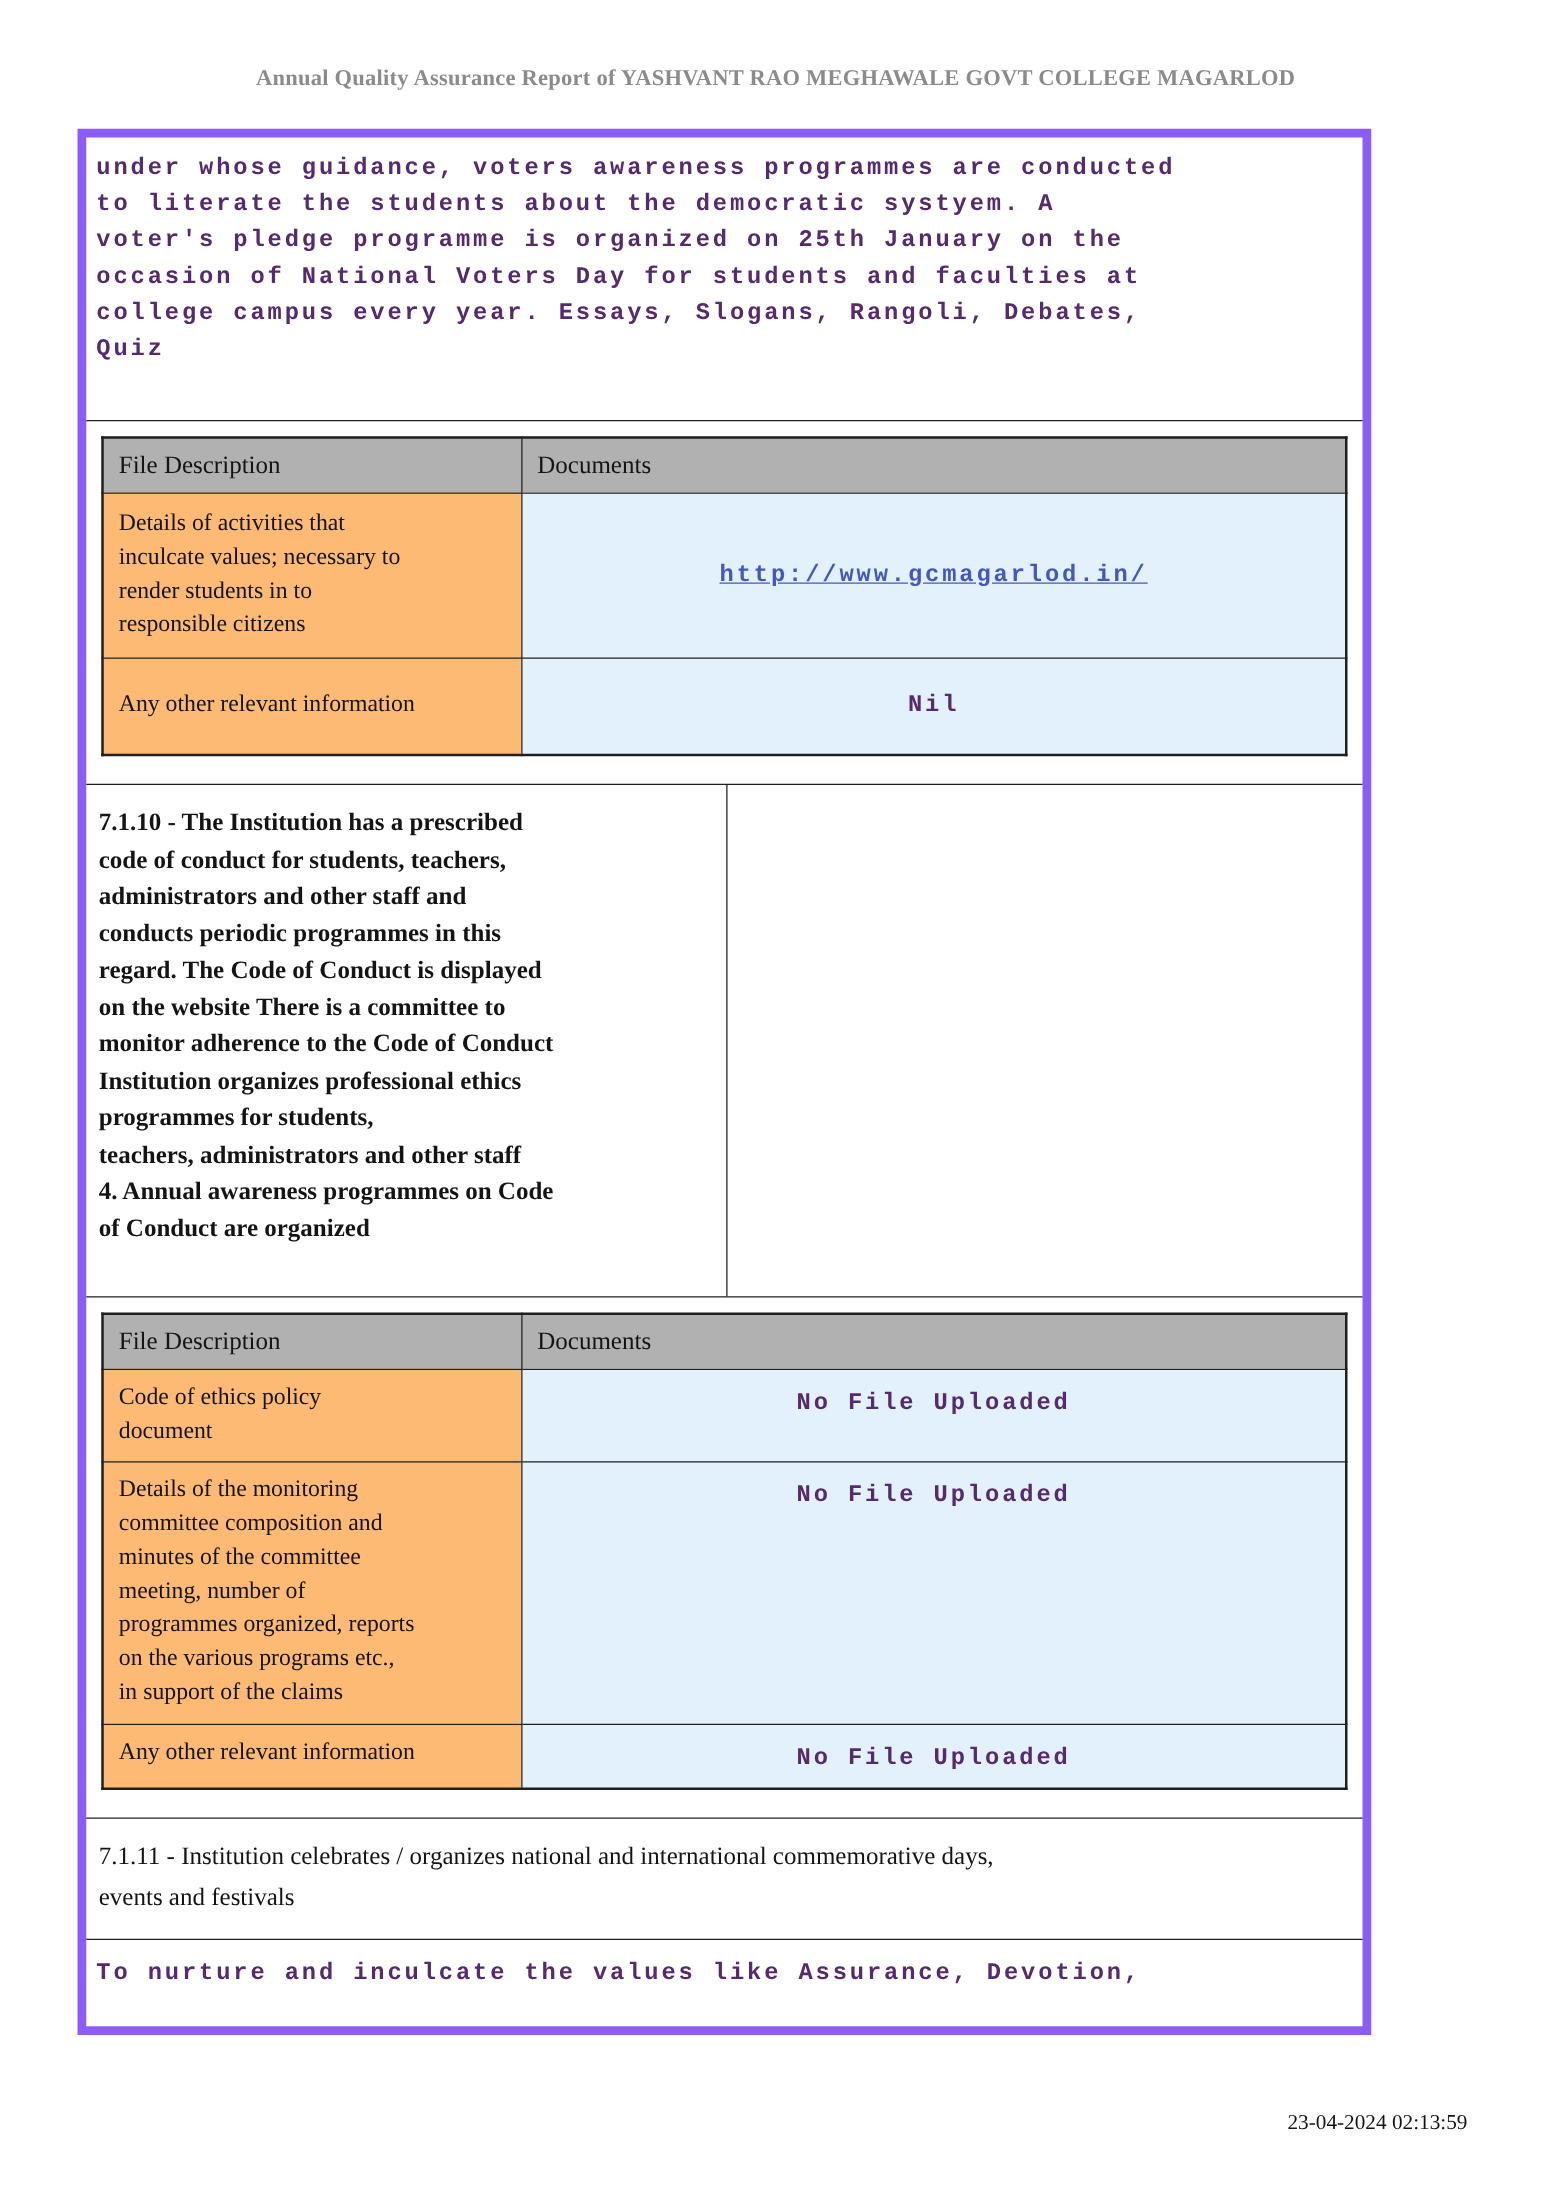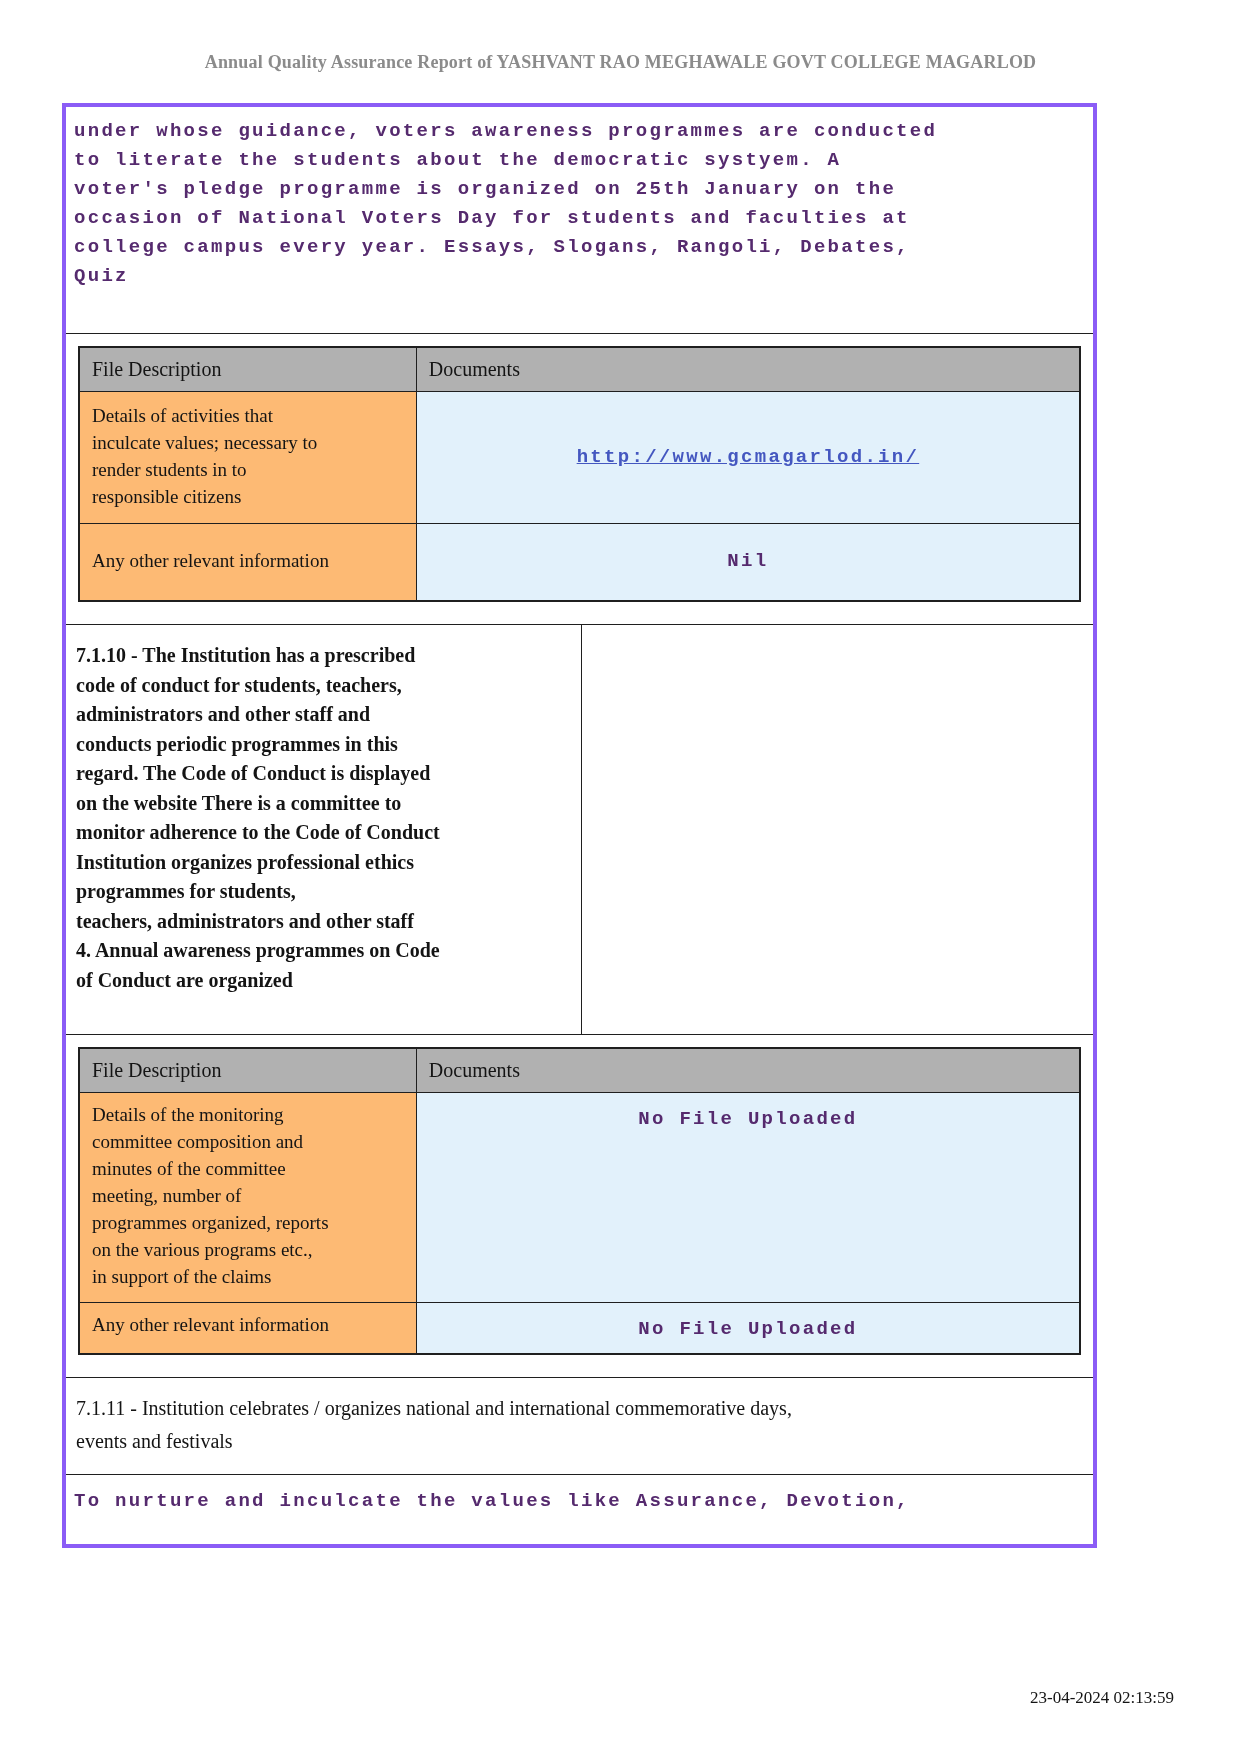--- a/index.html
+++ b/index.html
@@ -7,21 +7,21 @@
     width:1241px;height:1754px;background:#ffffff;position:relative;
     font-family:"Liberation Serif", serif;color:#141414;
     -webkit-font-smoothing:antialiased;
   }
   .page-header{
     position:absolute;top:52px;left:0;width:100%;text-align:center;
     font-weight:bold;font-size:18px;color:#8b8b8b;letter-spacing:0.2px;
   }
   .doc-frame{
     position:absolute;top:103px;left:62px;width:1035px;
-    border:4px solid #8b5cf6;box-sizing:border-box;
+    border:7px solid #8b5cf6;box-sizing:border-box;
   }
   .section{border-bottom:1px solid #1f1f1f;box-sizing:border-box;}
   .section:last-child{border-bottom:none;}
   .pre{white-space:pre-line;}
   .mono-purple{
     font-family:"Liberation Mono", monospace;font-weight:bold;color:#552a6e;
     font-size:19px;line-height:29px;letter-spacing:2.3px;
   }
   .sec-paragraph{padding:10px 10px 42px 8px;}
   .sec-paragraph-bottom{padding:12px 10px 28px 8px;}
@@ -128,20 +128,27 @@
 of Conduct are organized</div>
   </div>
 
   <div class="section sec-table">
     <table class="file-table t2">
       <tbody>
           <tr>
         <th class="col-head col-desc">File Description</th>
         <th class="col-head">Documents</th>
       </tr>
+      <tr class="t2-row1">
+        <td class="desc-cell pre">Code of ethics policy
+document</td>
+        <td class="value-cell">
+          <span class="mono-purple">No File Uploaded</span>
+        </td>
+      </tr>
       <tr class="t2-row2">
         <td class="desc-cell pre">Details of the monitoring
 committee composition and
 minutes of the committee
 meeting, number of
 programmes organized, reports
 on the various programs etc.,
 in support of the claims</td>
         <td class="value-cell">
           <span class="mono-purple">No File Uploaded</span>

